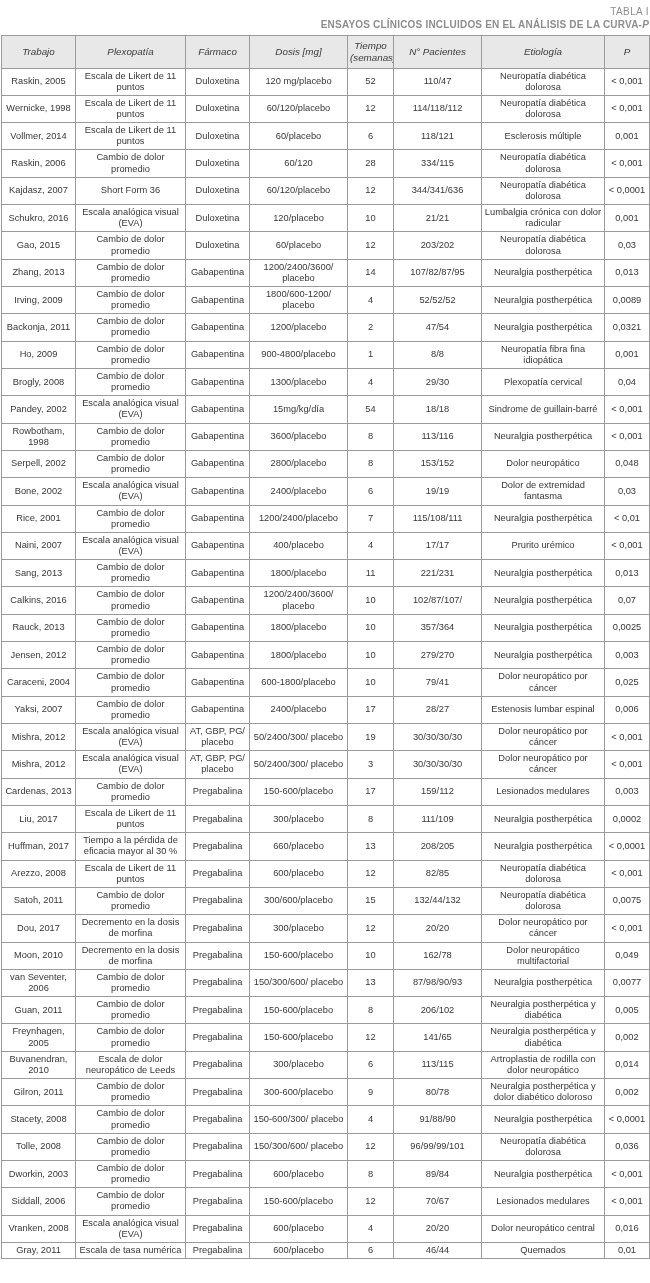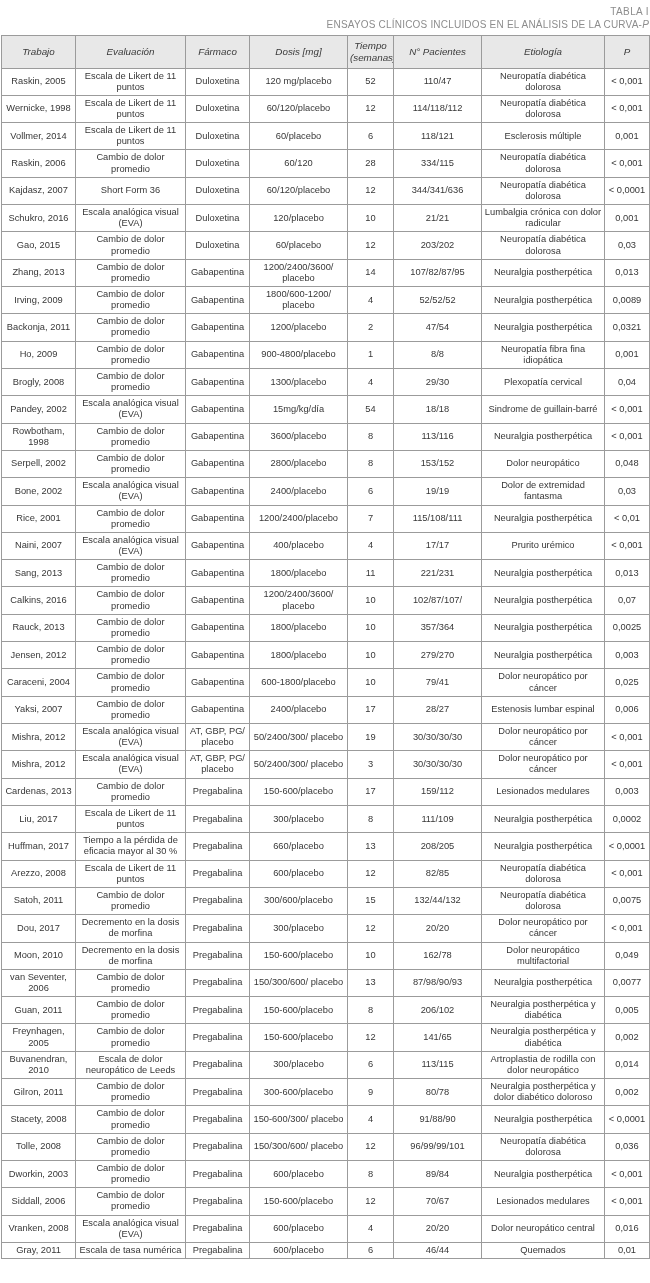--- a/index.html
+++ b/index.html
@@ -5,21 +5,21 @@
   html, body { margin: 0; padding: 0; }
   body {
     width: 650px;
     background: #ffffff;
     font-family: "Liberation Sans", sans-serif;
     -webkit-font-smoothing: antialiased;
   }
   .page { width: 650px; padding: 3px 1px 2px 1px; box-sizing: border-box; }
   .caption-block { text-align: right; color: #8d8d8d; padding: 2px 0 4px 0; }
   .caption-line1 { font-size: 10px; letter-spacing: 0.4px; line-height: 1.3; }
-  .caption-line2 { font-size: 10px; letter-spacing: 0.2px; line-height: 1.3; }
+  .caption-line2 { font-size: 10px; letter-spacing: 0.2px; line-height: 1.3; font-weight: bold; }
   .ital { font-style: italic; }
   table {
     border-collapse: collapse;
     width: 648px;
     table-layout: fixed;
     margin: 0 auto;
   }
   th, td { border: 1px solid #9b9b9b; overflow: hidden; }
   th {
     background: #e8e8e8;
@@ -60,21 +60,21 @@
         <col style="width: 64px;">
         <col style="width: 98px;">
         <col style="width: 46px;">
         <col style="width: 88px;">
         <col style="width: 123px;">
         <col style="width: 45px;">
       </colgroup>
     <thead>
       <tr id="header-row">
           <th>Trabajo</th>
-          <th>Evaluación</th>
+          <th>Plexopatía</th>
           <th>Fármaco</th>
           <th>Dosis [mg]</th>
           <th>Tiempo (semanas)</th>
           <th>N° Pacientes</th>
           <th>Etiología</th>
           <th>P</th>
         </tr>
     </thead>
     <tbody id="table-body">
         <tr>

